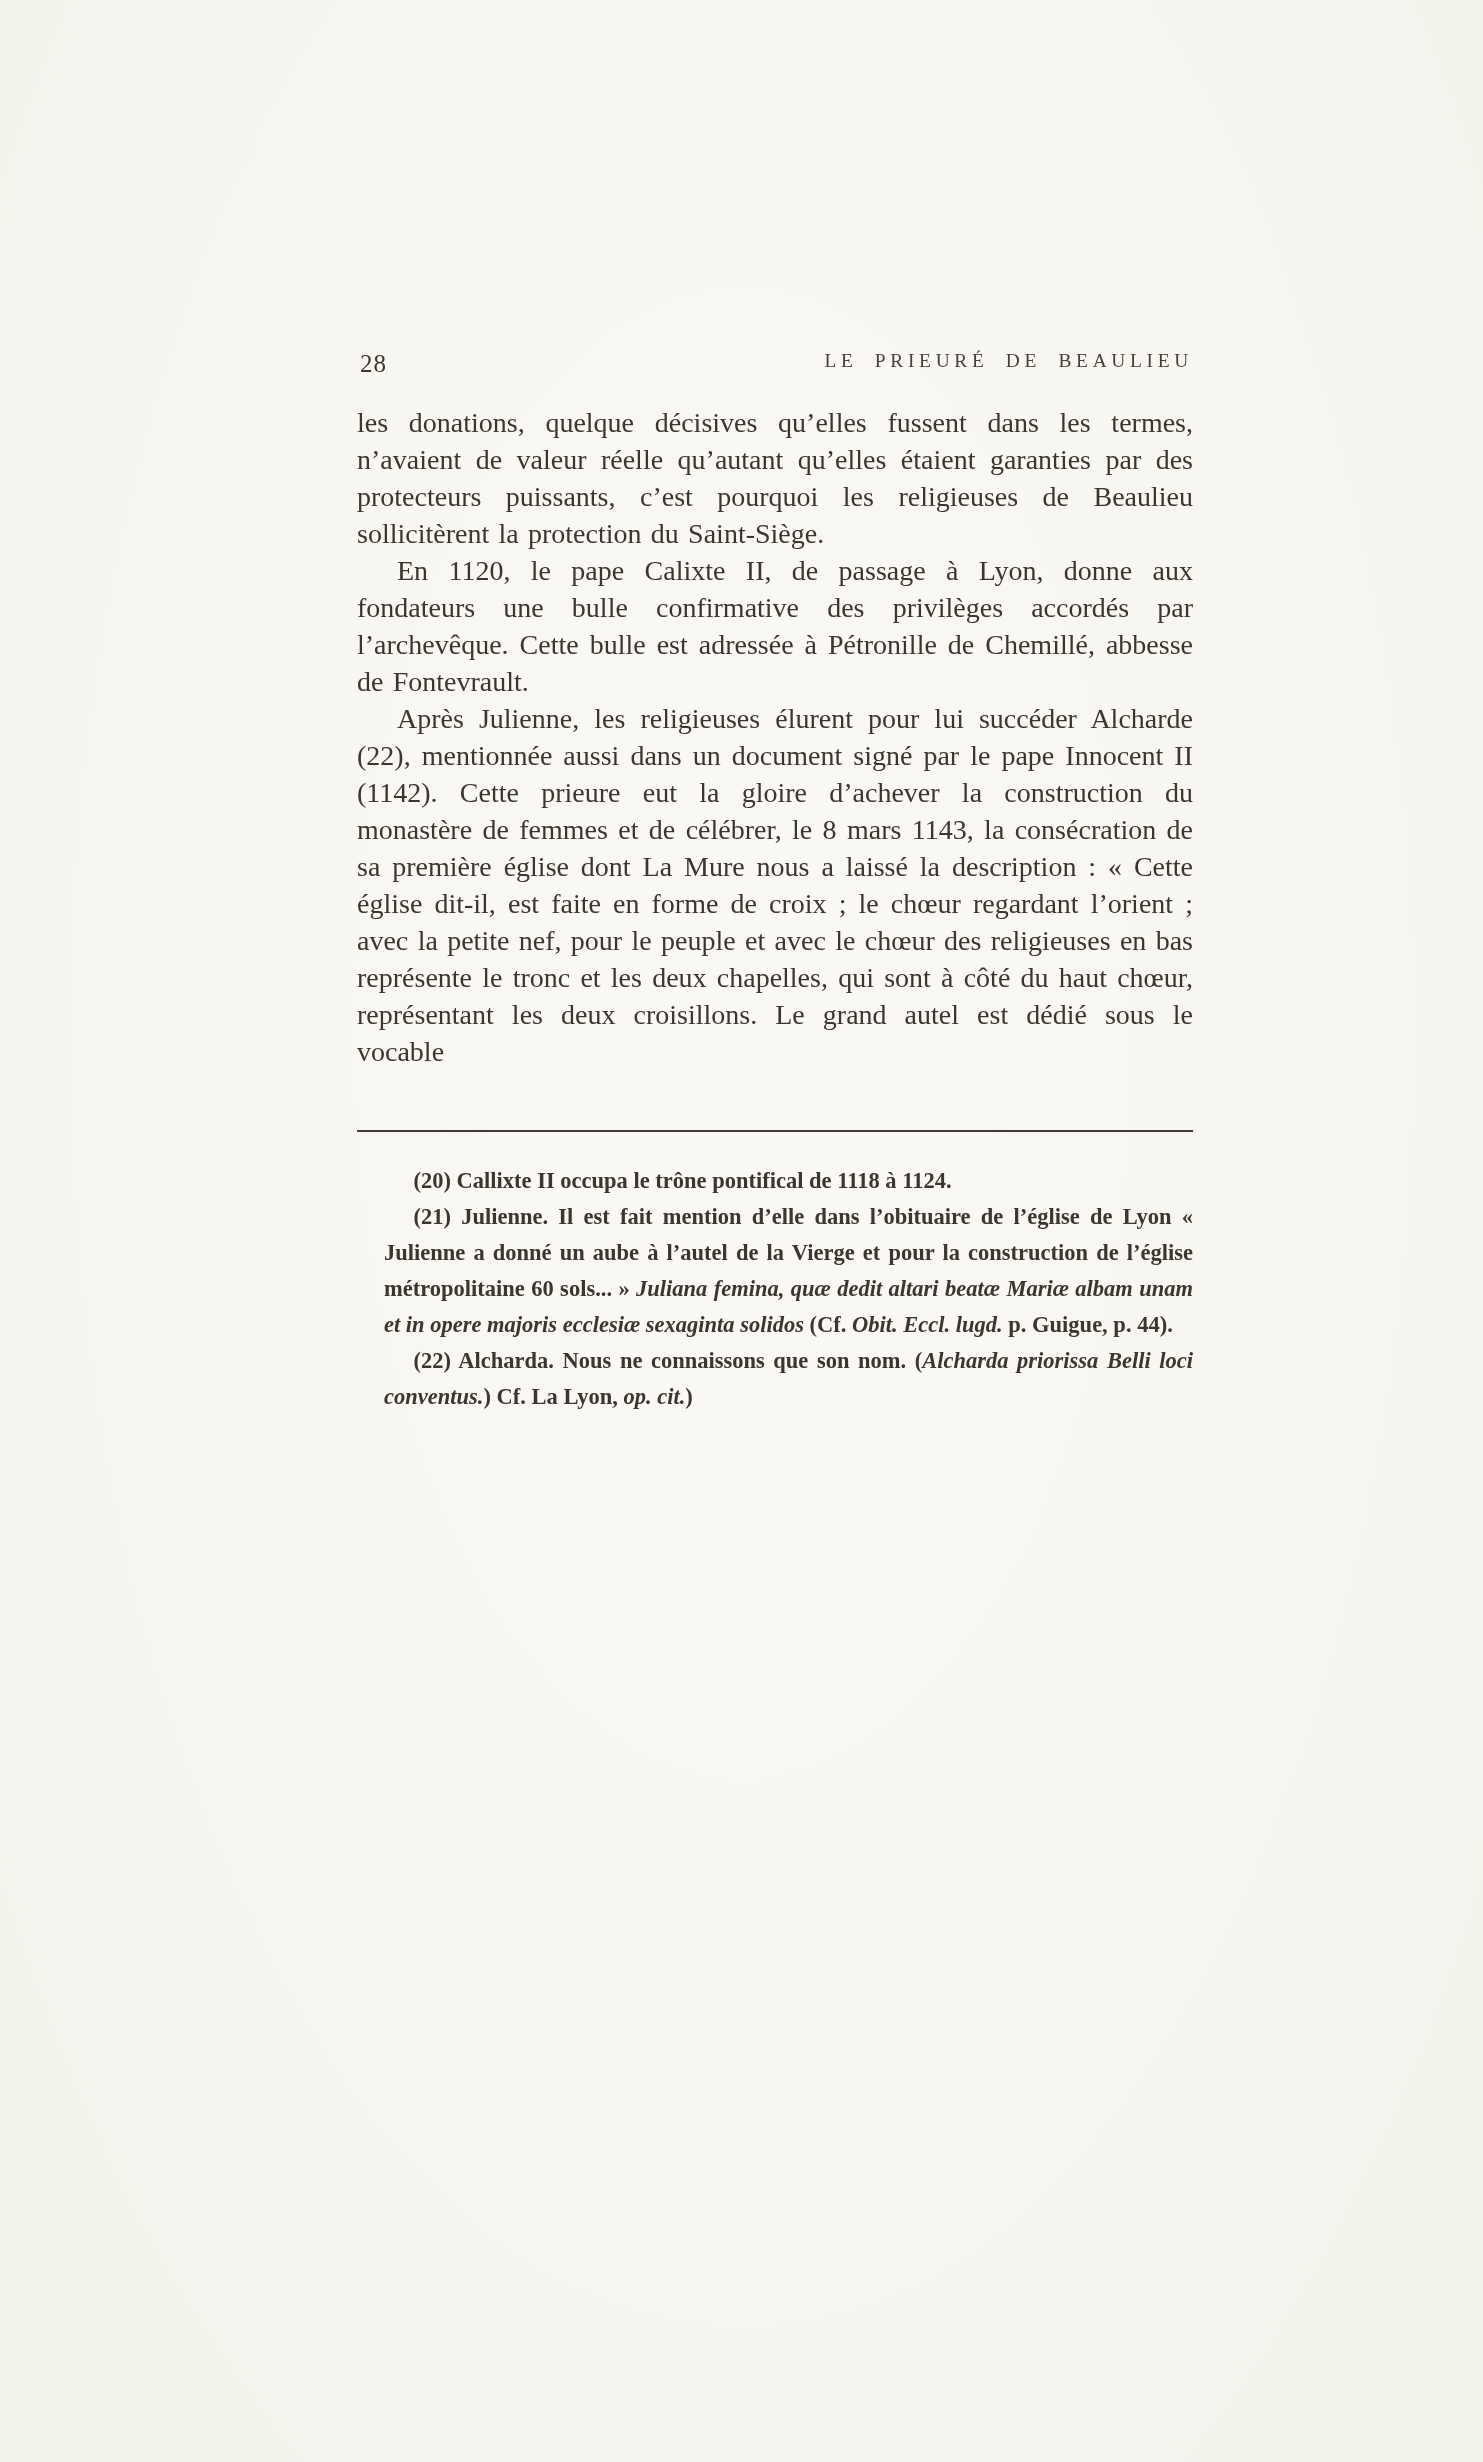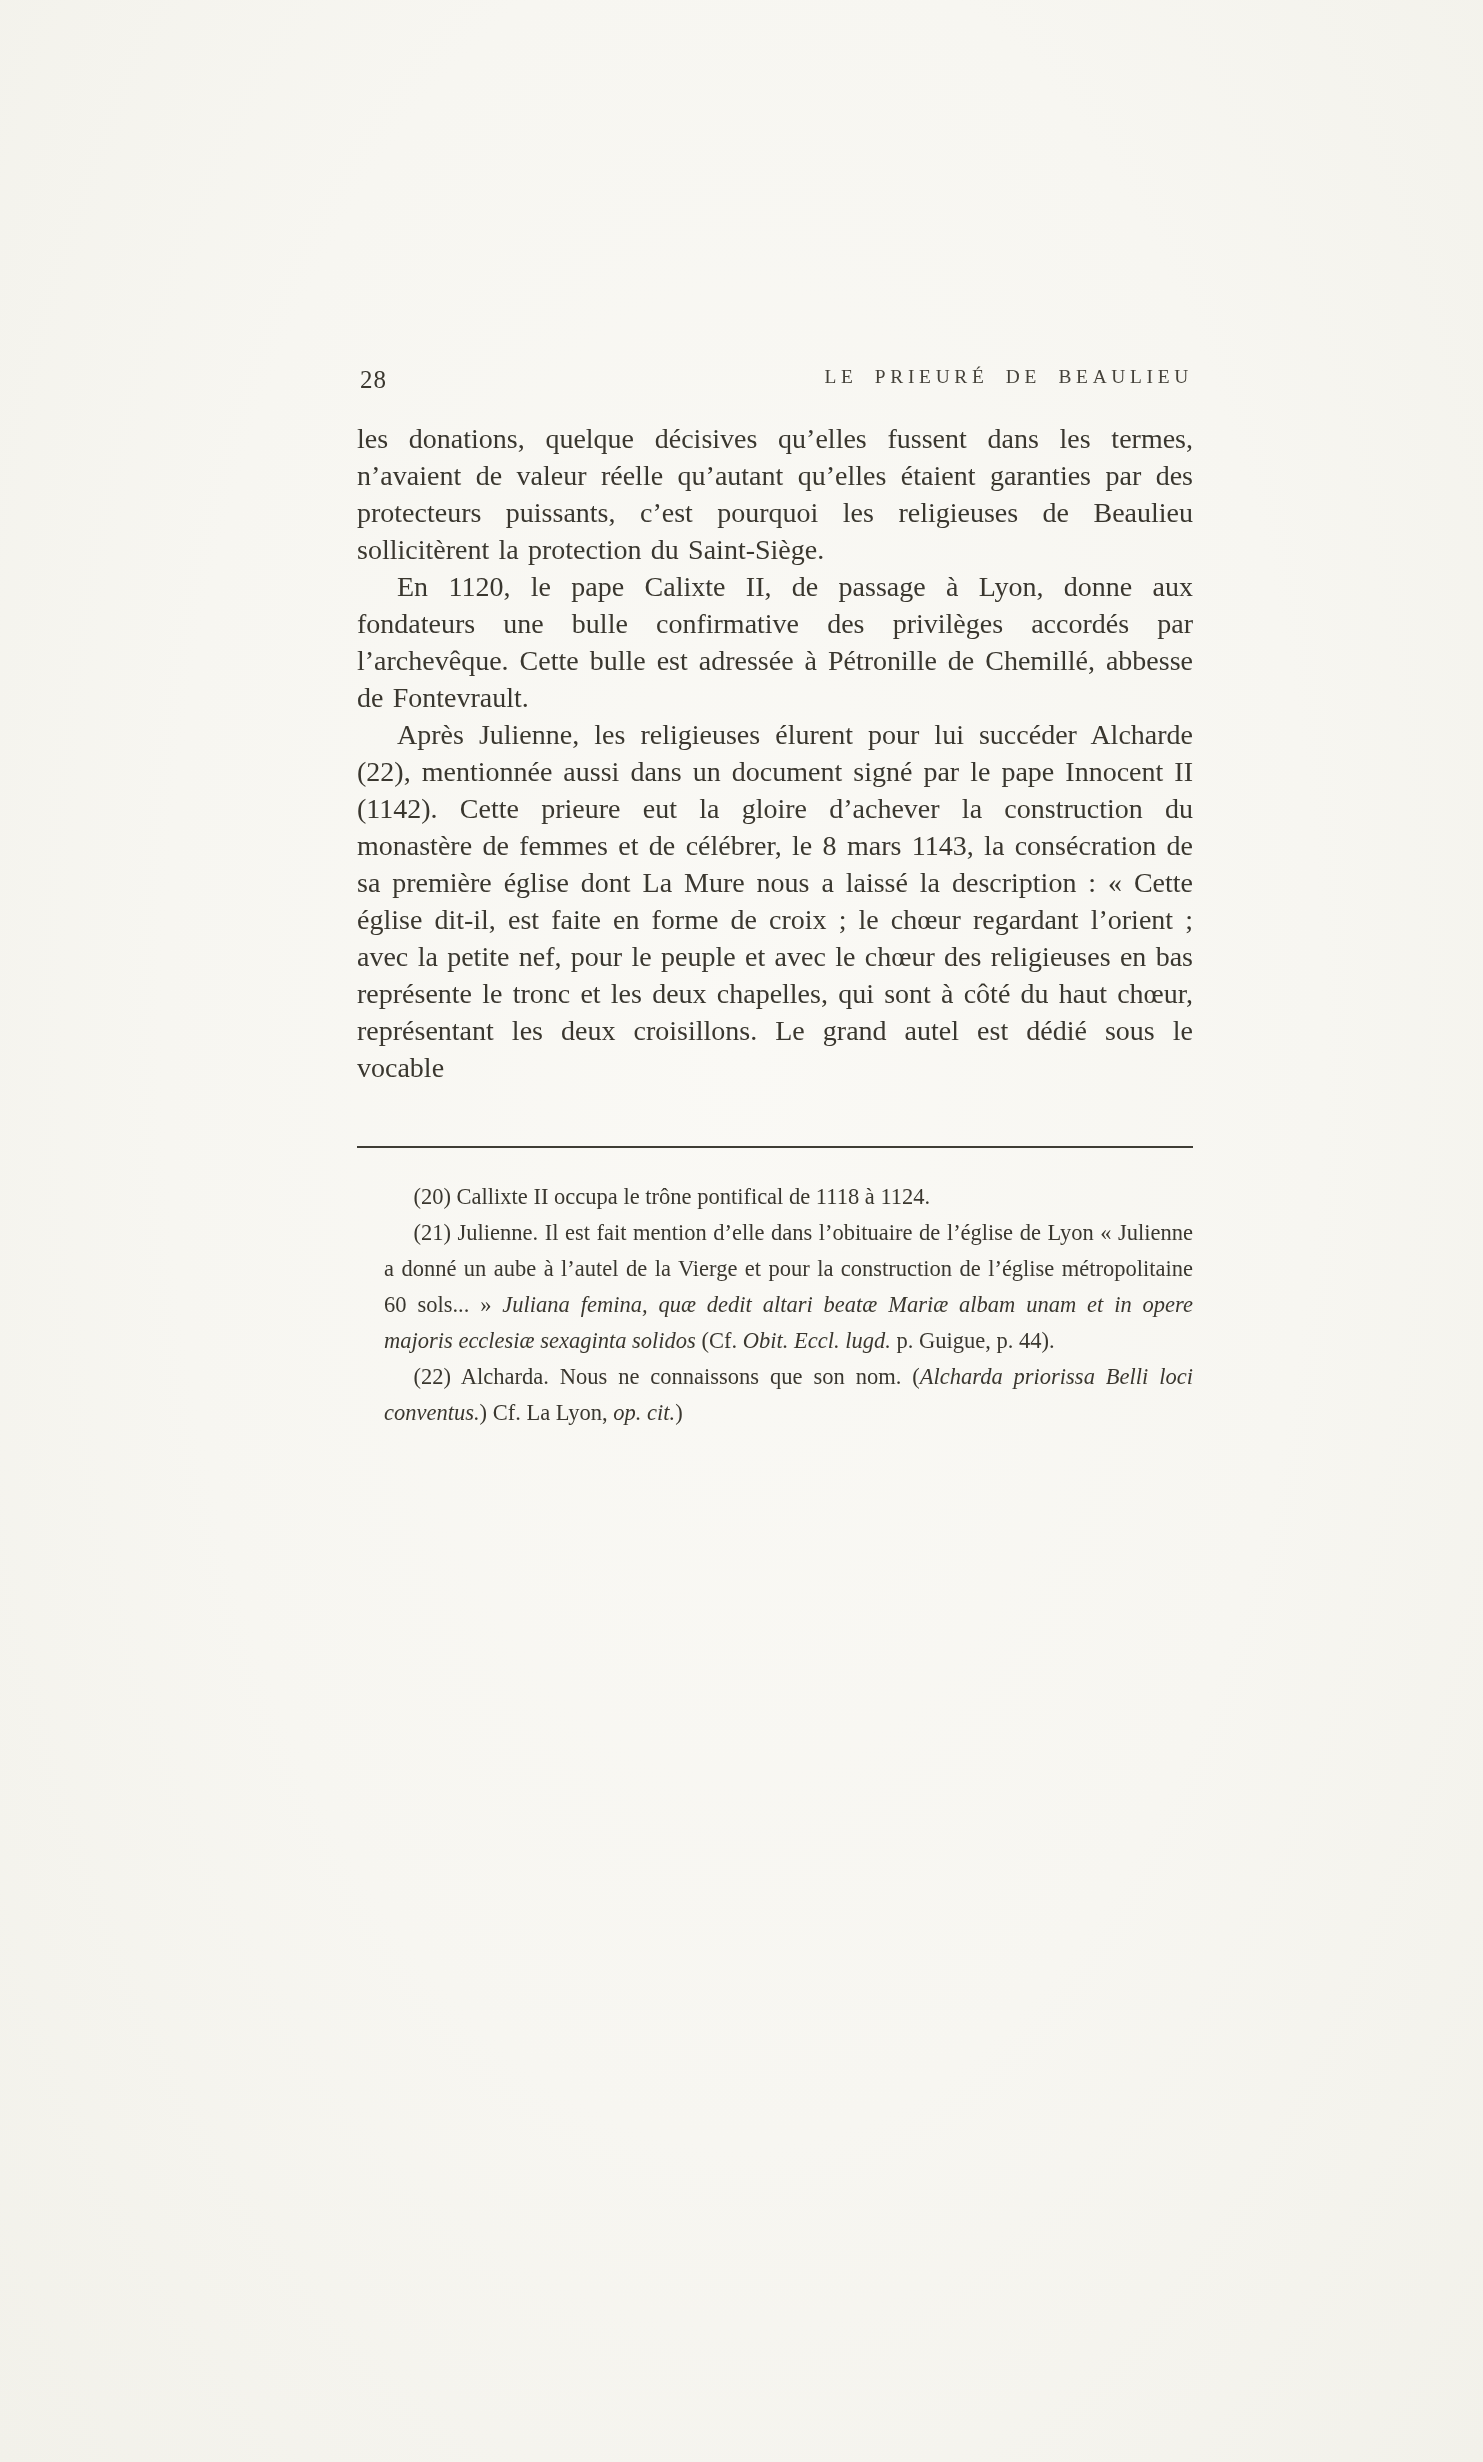--- a/index.html
+++ b/index.html
@@ -16,21 +16,21 @@
     position: relative;
     width: 1484px;
     height: 2462px;
     background: radial-gradient(ellipse at 50% 42%, #faf9f5 0%, #f7f6f1 55%, #f2f1ea 100%);
     font-family: "Liberation Serif", "DejaVu Serif", serif;
     color: #3a372f;
   }
   .text-block {
     position: absolute;
     left: 357px;
-    top: 366px;
+    top: 350px;
     width: 836px;
   }
   .header {
     position: relative;
     height: 34px;
   }
   .pagenum {
     position: absolute;
     left: 3.1px;
     top: 0;
@@ -69,20 +69,21 @@
     margin-top: 31px;
     padding-left: 27px;
     width: 809px;
     font-size: 22.5px;
     line-height: 36px;
     text-align: justify;
   }
   .footnote {
     margin: 0;
     text-indent: 29.5px;
+    font-weight: bold;
   }
   .footnote i {
     font-style: italic;
   }
 </style>
 </head>
 <body>
 
 <div class="page">
   <div class="text-block">

